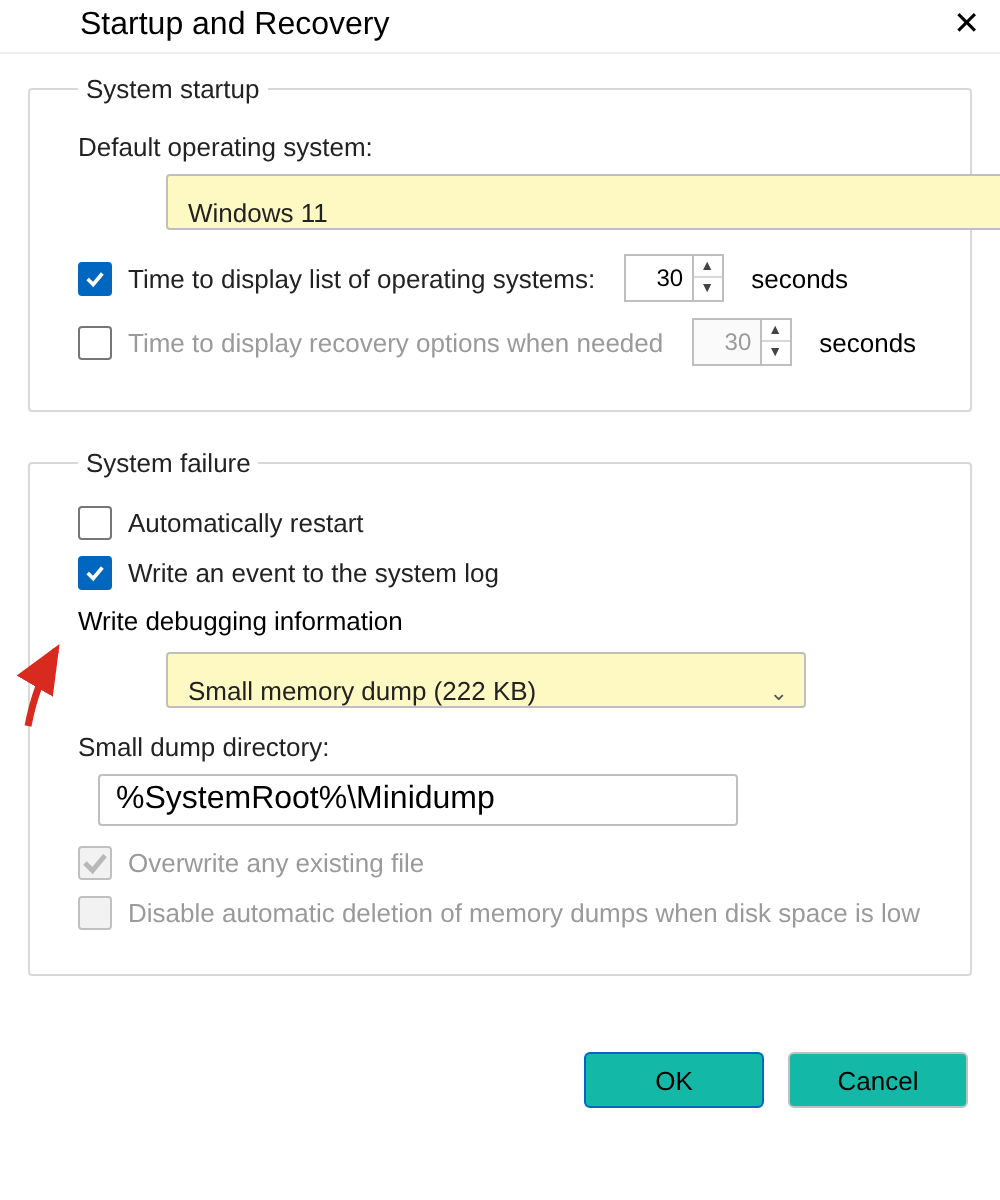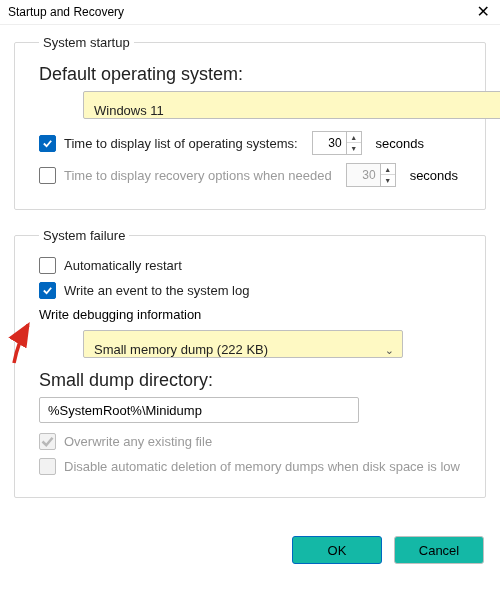--- a/index.html
+++ b/index.html
@@ -12,35 +12,35 @@
   height: 600px;
   overflow: hidden;
 }
 .titlebar {
   display: flex;
   justify-content: space-between;
   align-items: center;
   padding: 4px 10px 4px 8px;
   border-bottom: 1px solid #eee;
 }
-.titlebar .title { font-size: 12px; }
+.titlebar .title { font-size: 16px; margin-left: 32px; }
 .titlebar .close { font-size: 16px; line-height: 1; cursor: default; }
 .content { padding: 10px 14px 14px 14px; }
 fieldset {
   border: 1px solid #d8d8d8;
   border-radius: 2px;
   padding: 14px 12px 14px 24px;
   margin-bottom: 18px;
 }
 legend {
   padding: 0 4px;
   font-size: 13px;
   color: #222;
 }
-.label-row { margin-bottom: 6px; font-size: 18px; color: #222; }
+.label-row { margin-bottom: 6px; font-size: 13px; color: #222; }
 .select {
   width: 100%;
   height: 28px;
   border: 1px solid #bfbfbf;
   border-radius: 2px;
   background: #fef9c3;
   display: flex;
   align-items: flex-end;
   justify-content: space-between;
   padding: 0 8px 0 10px;
@@ -108,24 +108,25 @@
   border-bottom: 1px solid #d8d8d8;
 }
 .spinner .btns div:last-child { border-bottom: none; }
 .unit { margin-left: 6px; font-size: 13px; }
 .textinput {
   width: 320px;
   height: 26px;
   border: 1px solid #bfbfbf;
   border-radius: 2px;
   padding: 0 8px;
-  font-size: 13px;
+  font-size: 16px;
   display: flex;
   align-items: center;
   margin-bottom: 10px;
+  margin-left: 10px;
 }
 .subhead { font-size: 13px; margin: 6px 0 8px 0; }
 .footer {
   display: flex;
   justify-content: flex-end;
   gap: 12px;
   padding: 6px 16px 10px 0;
 }
 .btn {
   width: 90px;

